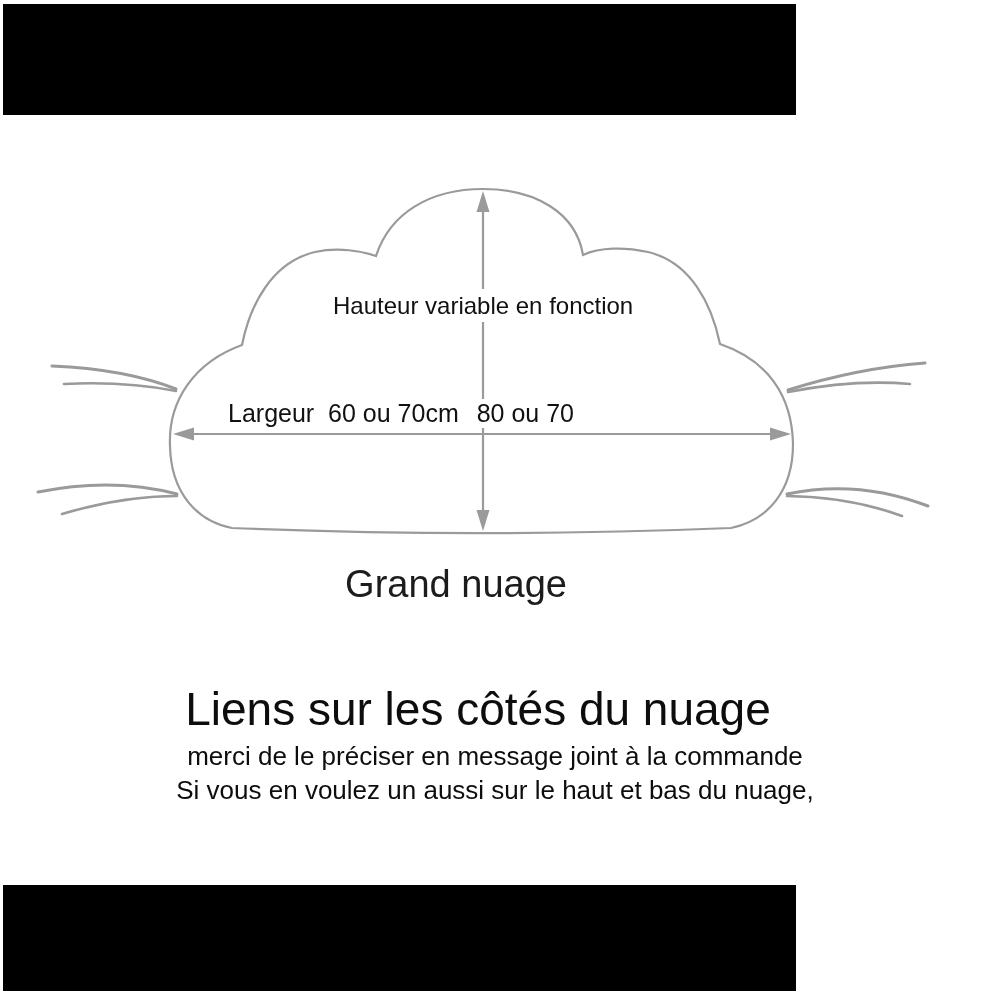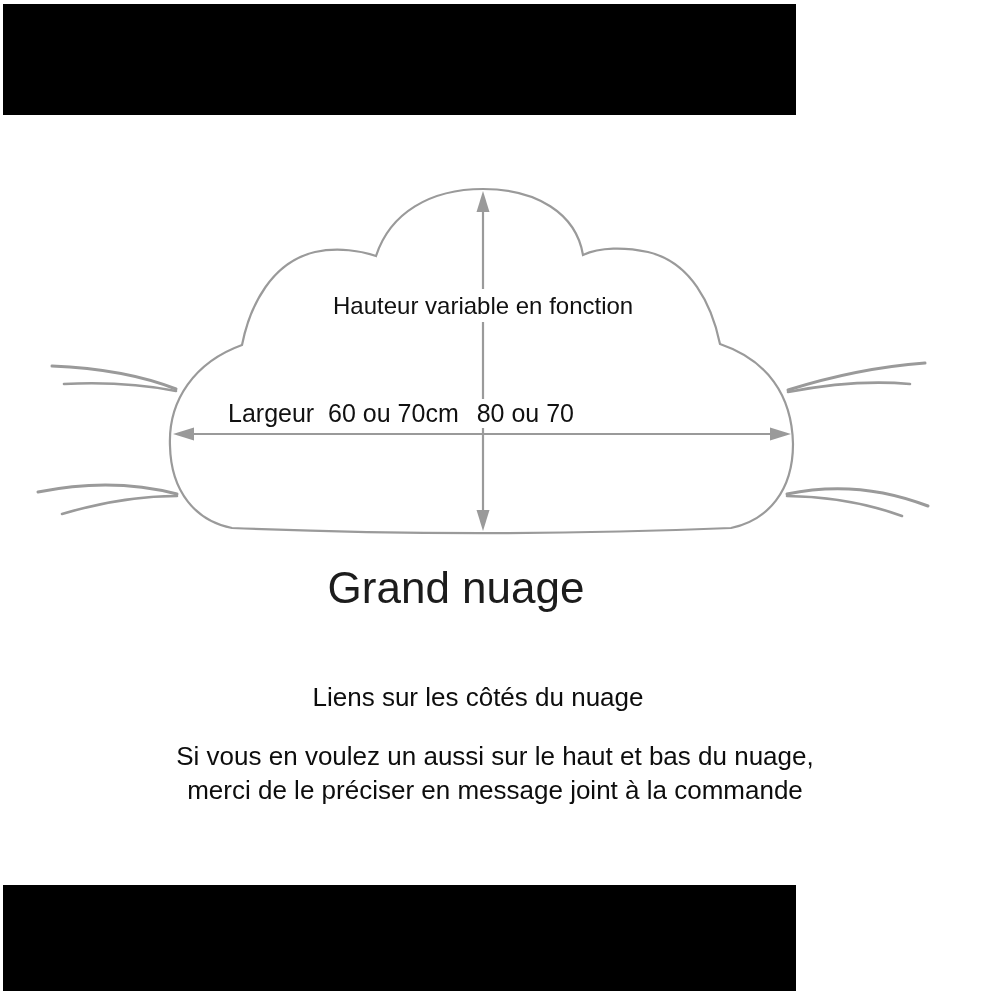--- a/index.html
+++ b/index.html
@@ -58,30 +58,30 @@
   }
   .width-label .right-part {
     margin-left: 18px;
     white-space: pre;
   }
   .product-title {
     left: 280px;
     top: 563px;
     width: 352px;
     text-align: center;
-    font-size: 44px;
+    font-size: 38px;
     color: #1c1c1c;
     background: transparent;
   }
   .subtitle {
     left: 150px;
     top: 682px;
     width: 656px;
     text-align: center;
-    font-size: 26px;
+    font-size: 46px;
     color: #0d0d0d;
     background: transparent;
   }
   .note {
     left: 100px;
     top: 739px;
     width: 790px;
     text-align: center;
     font-size: 26px;
     line-height: 34px;
@@ -146,19 +146,19 @@
     <div>Hauteur variable en fonction</div>
   </div>
 
   <div class="label width-label"><span>Largeur  60 ou 70cm</span><span class="right-part">80 ou 70</span></div>
 
   <div class="label product-title">Grand nuage</div>
 
   <div class="label subtitle">Liens sur les côtés du nuage</div>
 
   <div class="label note">
+    <div>merci de le préciser en message joint à la commande</div>
     <div>Si vous en voulez un aussi sur le haut et bas du nuage,</div>
-    <div>merci de le préciser en message joint à la commande</div>
   </div>
 
   <div class="bar bottom"></div>
 
 </div>
 
 </body></html>

